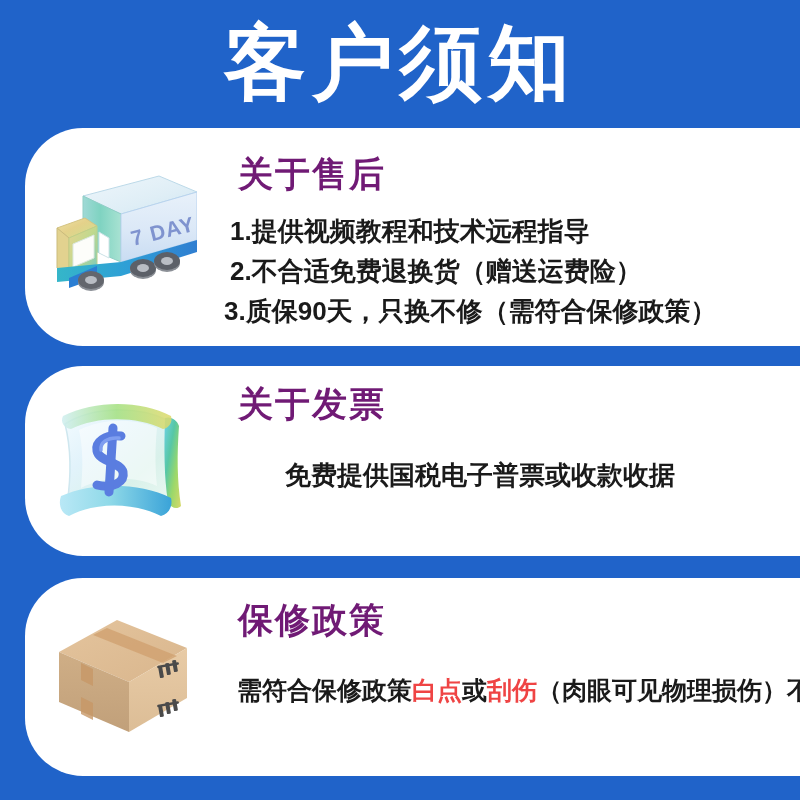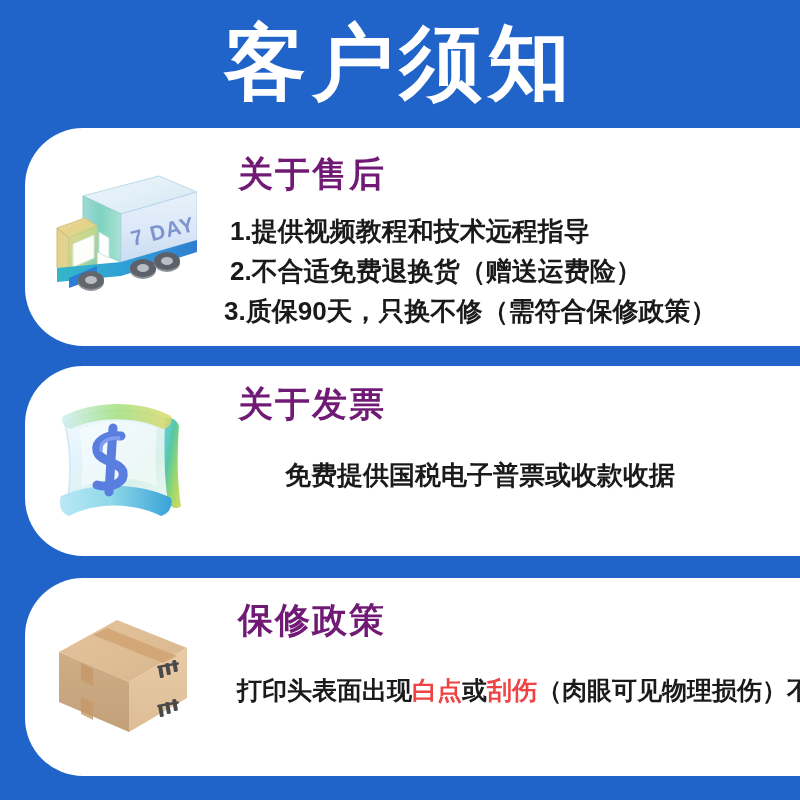--- a/index.html
+++ b/index.html
@@ -312,19 +312,19 @@
             <rect x="119" y="98" width="4" height="12" rx="1" transform="rotate(-10 121 104)"></rect>
             <rect x="126" y="95" width="4" height="12" rx="1" transform="rotate(-10 128 101)"></rect>
             <rect x="110" y="99" width="22" height="2.4" rx="1" transform="rotate(-10 121 100)"></rect>
           </g>
         </svg>
       </span>
 
       <div class="text-col">
         <div class="section-heading c3-heading">保修政策</div>
         <div class="body-line c3-l1">
-          <span>打印头表面出现</span><span class="hl-red">白点</span><span>或</span><span class="hl-red">刮伤</span><span>（肉眼可见物理损伤）不支持保修.</span>
+          <span>需符合保修政策</span><span class="hl-red">白点</span><span>或</span><span class="hl-red">刮伤</span><span>（肉眼可见物理损伤）不支持保修.</span>
         </div>
       </div>
     </div>
   </div>
 
 </div>
 
 </body></html>

